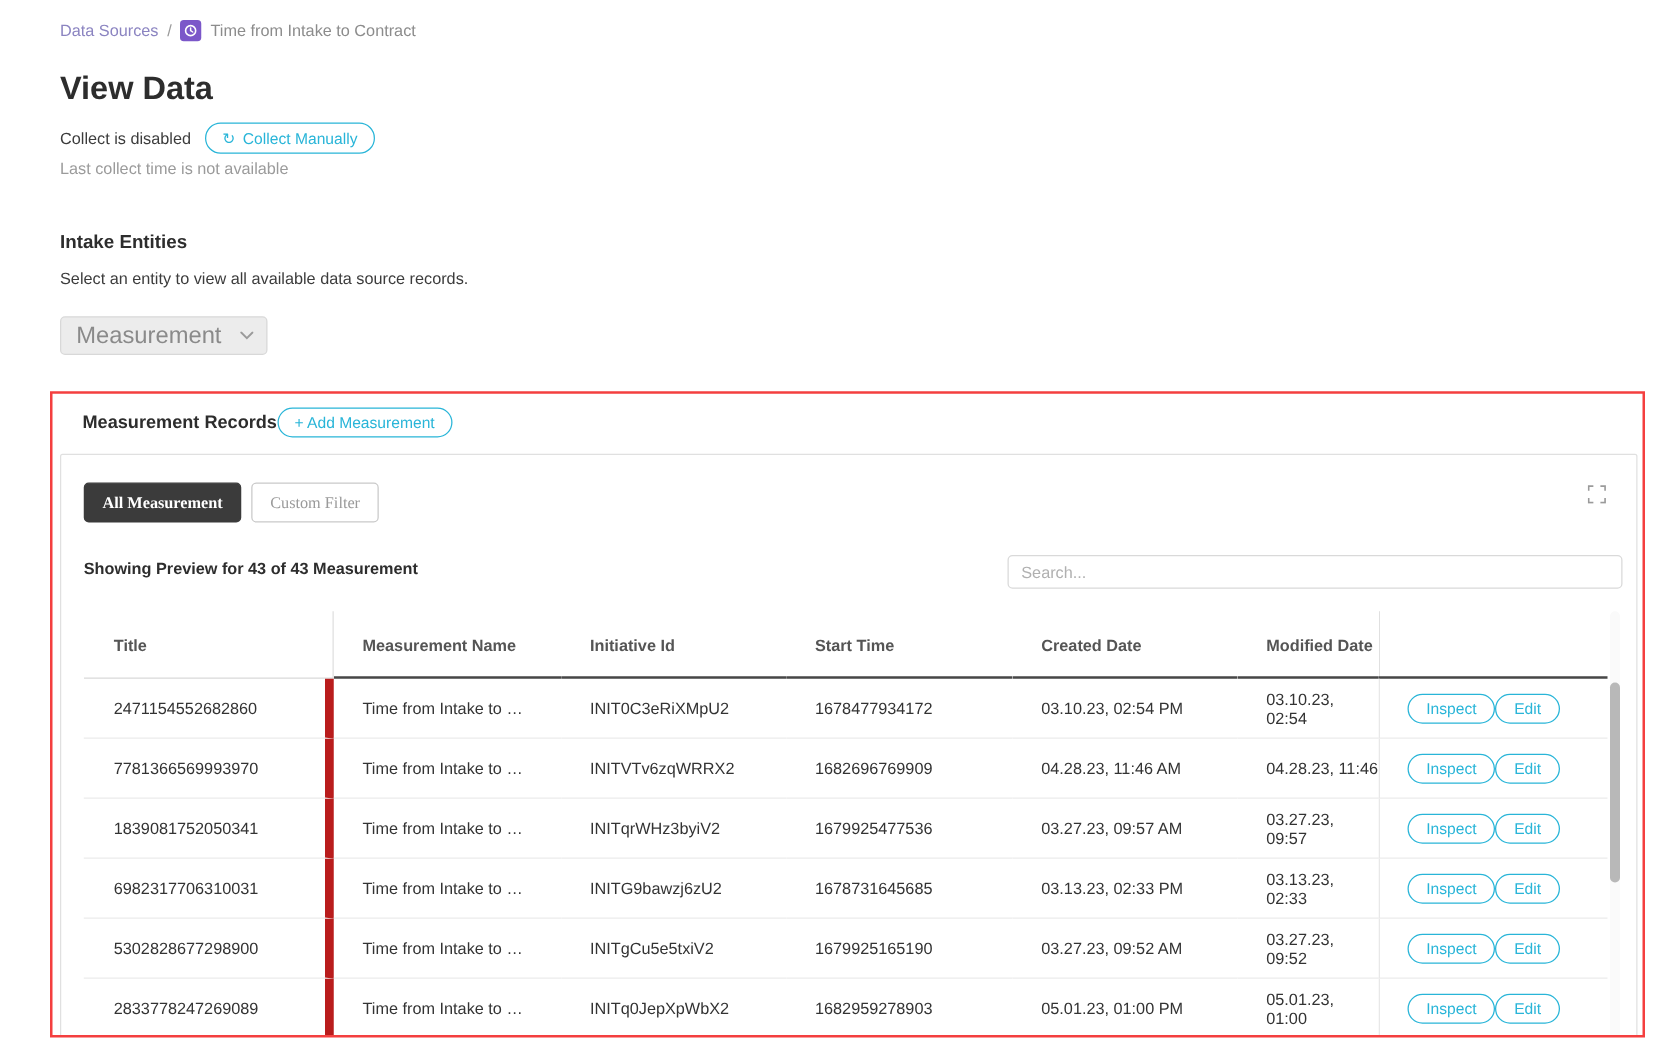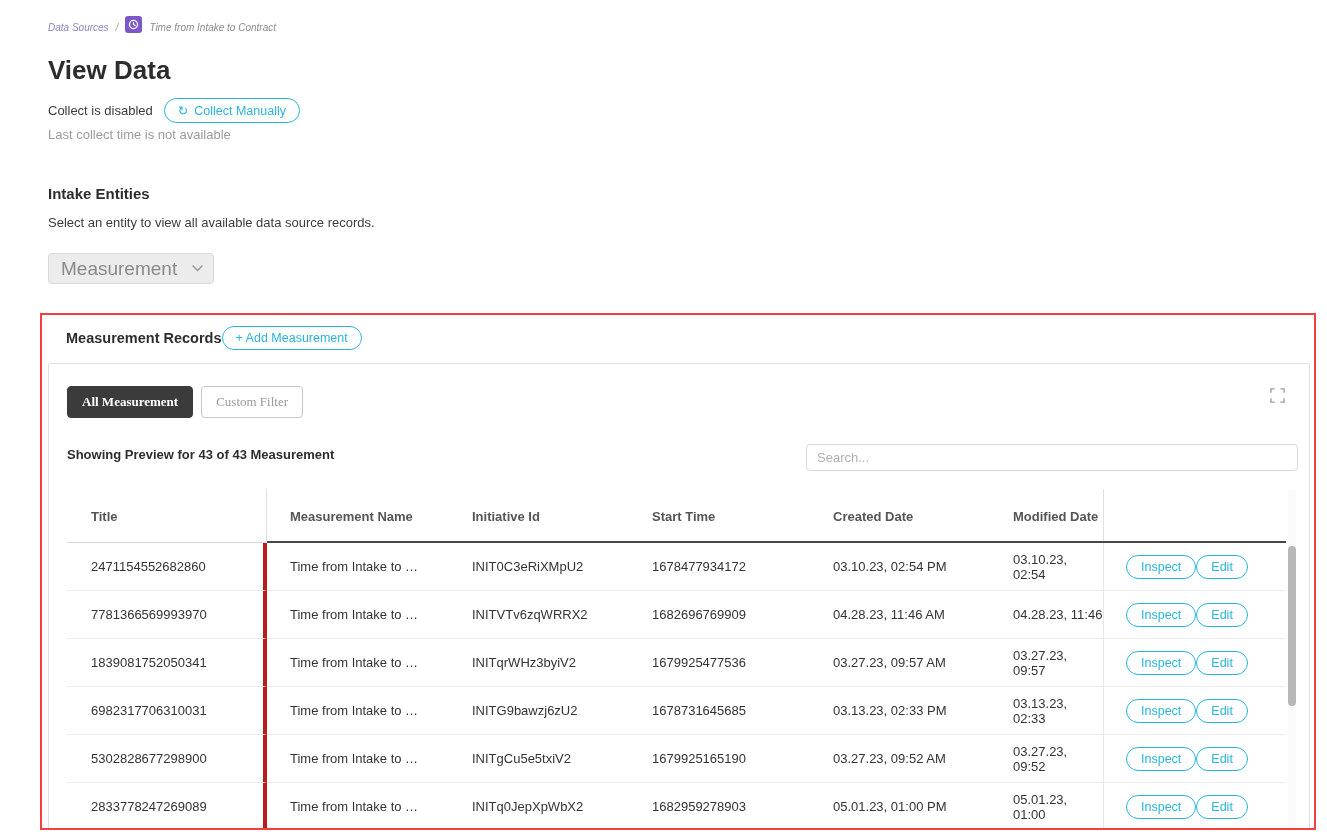--- a/index.html
+++ b/index.html
@@ -1,21 +1,21 @@
 <!DOCTYPE html>
 <html><head>
 <meta charset="utf-8">
 <style>
   * { margin:0; padding:0; box-sizing:border-box; }
   html,body { background:#fff; }
   body { font-family:"Liberation Sans", sans-serif; color:#333; }
   .page { position:relative; width:1327px; height:835px; background:#fff; overflow:hidden; }
 
   
-  .breadcrumb { position:absolute; left:48px; top:16px; display:flex; align-items:flex-end; gap:7px; font-size:10px;font-style:italic; }
+  .breadcrumb { position:absolute; left:48px; top:16px; display:flex; align-items:center; gap:7px; font-size:13px; }
   .crumb-parent { color:#8b84c1; cursor:pointer; }
   .crumb-sep { color:#9a9a9a; }
   .ds-icon { width:17px; height:17px; border-radius:3px; background:#7b57c9; display:inline-flex; align-items:center; justify-content:center; }
   .crumb-current { color:#8c8c8c; }
 
   
   .page-title { position:absolute; left:48px; top:55px; font-size:26px; font-weight:bold; color:#2d2d2d; }
   .collect-row { position:absolute; left:48px; top:98px; display:flex; align-items:center; gap:11px; font-size:13px; color:#3c3c3c; }
   .pill-btn { display:inline-flex; align-items:center; gap:6px; border:1px solid #29b5d8; color:#29b5d8; background:#fff; border-radius:13px; padding:4px 13px; font-size:12.5px; font-family:"Liberation Sans", sans-serif; cursor:pointer; }
   .last-collect { position:absolute; left:48px; top:127px; font-size:13px; color:#9b9b9b; }
@@ -41,21 +41,21 @@
   .search-input { position:absolute; left:757px; top:80px; width:492px; height:27px; border:1px solid #d9d9d9; border-radius:4px; padding:0 10px; font-size:13px; color:#4c1d95; font-family:"Liberation Sans", sans-serif; }
   .search-input::placeholder { color:#b0b0b0; }
 
   
   .table { position:absolute; left:18px; top:125px; width:1219px; }
   .thead, .trow { display:grid; grid-template-columns:200px 182px 180px 181px 180px 113px 183px; }
   .th { height:54px; display:flex; align-items:center; font-size:13px; font-weight:bold; color:#555; padding-left:23px; box-shadow:inset 0 -2px 0 #474747; }
   .th.first { padding-left:24px; box-shadow:inset 0 -1px 0 #d9d9d9, inset -1px 0 0 #e0e0e0; }
   .th.last { box-shadow:inset 0 -2px 0 #474747, inset 1px 0 0 #e0e0e0; }
   .td { height:48px; display:flex; align-items:center; font-size:13px; color:#333; padding-left:23px; border-bottom:1px solid #ececec; }
-  .td.first { padding-left:24px; border-right:4px solid #b91c1c; }
+  .td.first { padding-left:24px; border-right:7px solid #b91c1c; }
   .td.actions { border-left:1px solid #e8e8e8; padding-left:22px; }
   .action-pill { border:1px solid #29b5d8; color:#29b5d8; background:#fff; border-radius:13px; padding:4px 14px; font-size:12.5px; font-family:"Liberation Sans", sans-serif; cursor:pointer; }
 
   
   .vscroll-track { position:absolute; right:13px; top:125px; bottom:4px; width:8px; background:#fafafa; border-radius:4px; }
   .vscroll-thumb { position:absolute; right:13px; top:182px; width:8px; height:160px; background:#b8b8b8; border-radius:4px; cursor:grab; }
 </style>
 </head>
 <body>
 

